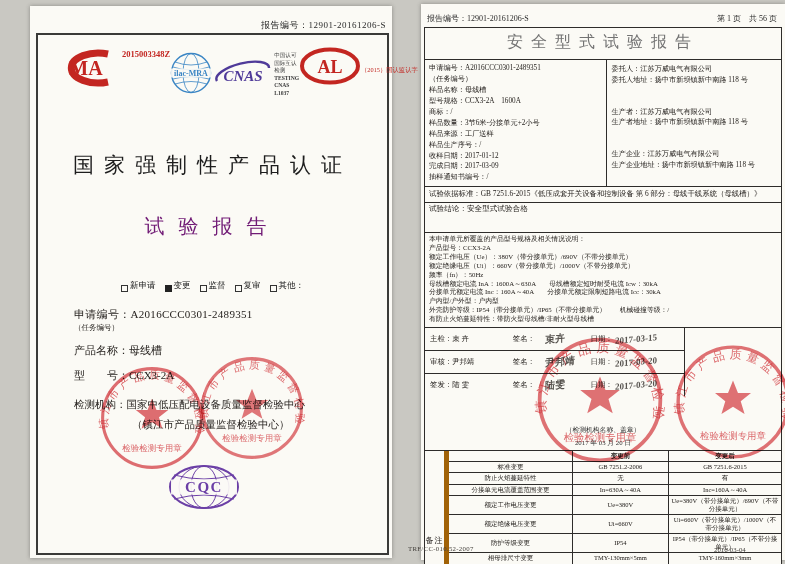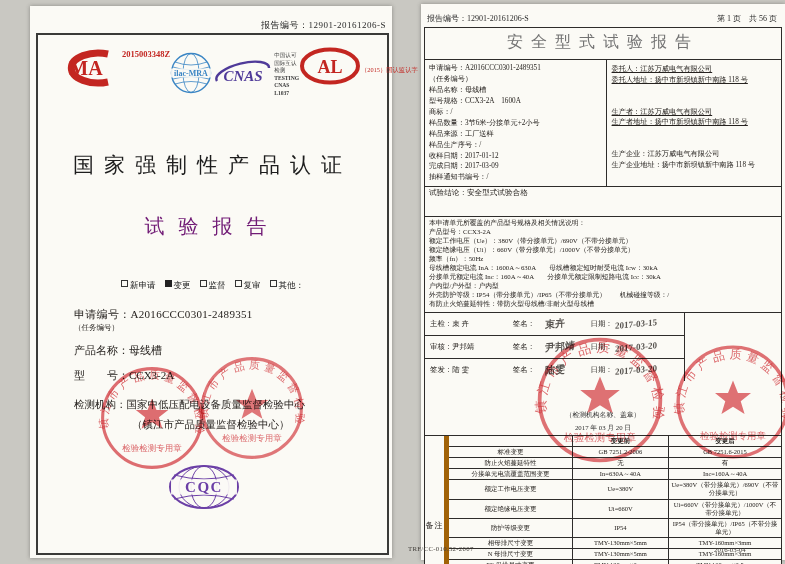--- a/index.html
+++ b/index.html
@@ -19,40 +19,40 @@
   .lp-box{position:absolute;left:6px;top:27px;right:3px;bottom:3px;border:2px solid #3a3a38;}
   .lp-logos{position:absolute;left:12px;top:12px;right:8px;display:flex;align-items:flex-start;justify-content:space-between;}
   .logo-col{display:flex;flex-direction:row;align-items:center;}
   .cma-number{font-size:8.5px;font-weight:bold;color:#c32621;margin-top:2px;align-self:flex-start;}
   .al-number{font-size:6.3px;color:#c32621;margin-top:9px;white-space:nowrap;}
   .cnas-block{font-size:5.6px;line-height:1.35;color:#3a3a3a;margin-top:5px;width:42px;}
   .cnas-block .en{font-weight:bold;}
   .lp-title1{position:absolute;left:0;right:0;top:116px;text-align:center;font-size:21px;letter-spacing:10px;color:#1d1d1d;}
   .lp-title2{position:absolute;left:0;right:0;top:178px;text-align:center;font-size:20px;letter-spacing:14px;color:#701a75;}
   .lp-apply{position:absolute;left:0;right:0;top:245px;display:flex;justify-content:center;gap:9px;font-size:8.5px;color:#222;}
-  .apply-item{display:flex;align-items:flex-start;gap:2px;}
+  .apply-item{display:flex;align-items:flex-end;gap:2px;}
   .cb{width:7px;height:7px;border:1px solid #333;display:inline-block;background:#fbfaf5;}
   .cb.checked{background:#222;border-color:#222;}
   .lp-fields{position:absolute;left:36px;top:272px;right:14px;}
   .f-line1{font-size:11px;letter-spacing:.3px;}
   .f-task{font-size:7.5px;margin-top:1px;}
   .f-line{font-size:11px;margin-top:10px;}
   .f-agency{font-size:10.5px;margin-top:15px;}
   .f-agency-sub{font-size:10.5px;margin-top:6px;padding-left:58px;}
   .cqc-wrap{position:absolute;left:128px;top:428px;}
 
   
   #right-page{left:421px;top:4px;width:364px;height:556px;}
   .rp-header{display:flex;justify-content:space-between;padding:9px 8px 3px 6px;font-size:8px;color:#2a2a2a;}
   .rp-table{margin:0 3px;border:1.5px solid #2e2c2a;background:#fbfaf5;}
   .rp-title{border-bottom:1px solid #2e2c2a;text-align:center;font-size:16px;letter-spacing:8px;padding:4px 0 6px;color:#737373;}
   .rp-info{display:flex;border-bottom:1px solid #2e2c2a;font-size:7.2px;}
   .info-left{width:51%;border-right:1px solid #2e2c2a;padding:3px 3px 3px 4px;line-height:1.52;}
   .info-right{flex:1;padding:4px 3px 3px 5px;line-height:1.5;}
-  .ir-group{margin-bottom:21px;text-decoration:underline;}
+  .ir-group{margin-bottom:21px;}
   .rp-standard{border-bottom:1px solid #2e2c2a;padding:2px 4px;font-size:7.4px;line-height:1.4;}
   .rp-conclusion{border-bottom:1px solid #2e2c2a;padding:1px 4px 18px;font-size:7.6px;}
   .rp-coverage{border-bottom:1px solid #2e2c2a;padding:2px 4px 3px;font-size:6.8px;line-height:1.32;}
   .rp-sigs{display:flex;border-bottom:1px solid #2e2c2a;font-size:7.4px;flex-direction:column;}
   .sig-left{width:73%;border-right:1px solid #2e2c2a;}
   .sig-row{display:flex;align-items:center;padding:4px 3px 4px 5px;border-bottom:1px solid #2e2c2a;min-height:21px;}
   .sig-row:last-child{border-bottom:none;}
   .sig-role{width:33%;}
   .sig-sign{flex:1;display:flex;align-items:center;gap:10px;}
   .sig-date{width:36%;display:flex;align-items:center;gap:2px;}
@@ -224,20 +224,21 @@
           <div>生产者：江苏万威电气有限公司</div>
           <div>生产者地址：扬中市新坝镇新中南路 118 号</div>
         </div>
         <div>
           <div>生产企业：江苏万威电气有限公司</div>
           <div>生产企业地址：扬中市新坝镇新中南路 118 号</div>
         </div>
       </div>
     </div>
 
+    <div class="rp-standard">试验依据标准：GB 7251.6-2015《低压成套开关设备和控制设备 第 6 部分：母线干线系统（母线槽）》</div>
     <div class="rp-conclusion">试验结论：安全型式试验合格</div>
 
     <div class="rp-coverage">
       <div>本申请单元所覆盖的产品型号规格及相关情况说明：</div>
       <div>产品型号：CCX3-2A</div>
       <div>额定工作电压（Ue）：380V（带分接单元）/690V（不带分接单元）</div>
       <div>额定绝缘电压（Ui）：660V（带分接单元）/1000V（不带分接单元）</div>
       <div>频率（fn）：50Hz</div>
       <div>母线槽额定电流 InA：1600A～630A　　母线槽额定短时耐受电流 Icw：30kA</div>
       <div>分接单元额定电流 Inc：160A～40A　　分接单元额定限制短路电流 Icc：30kA</div>

